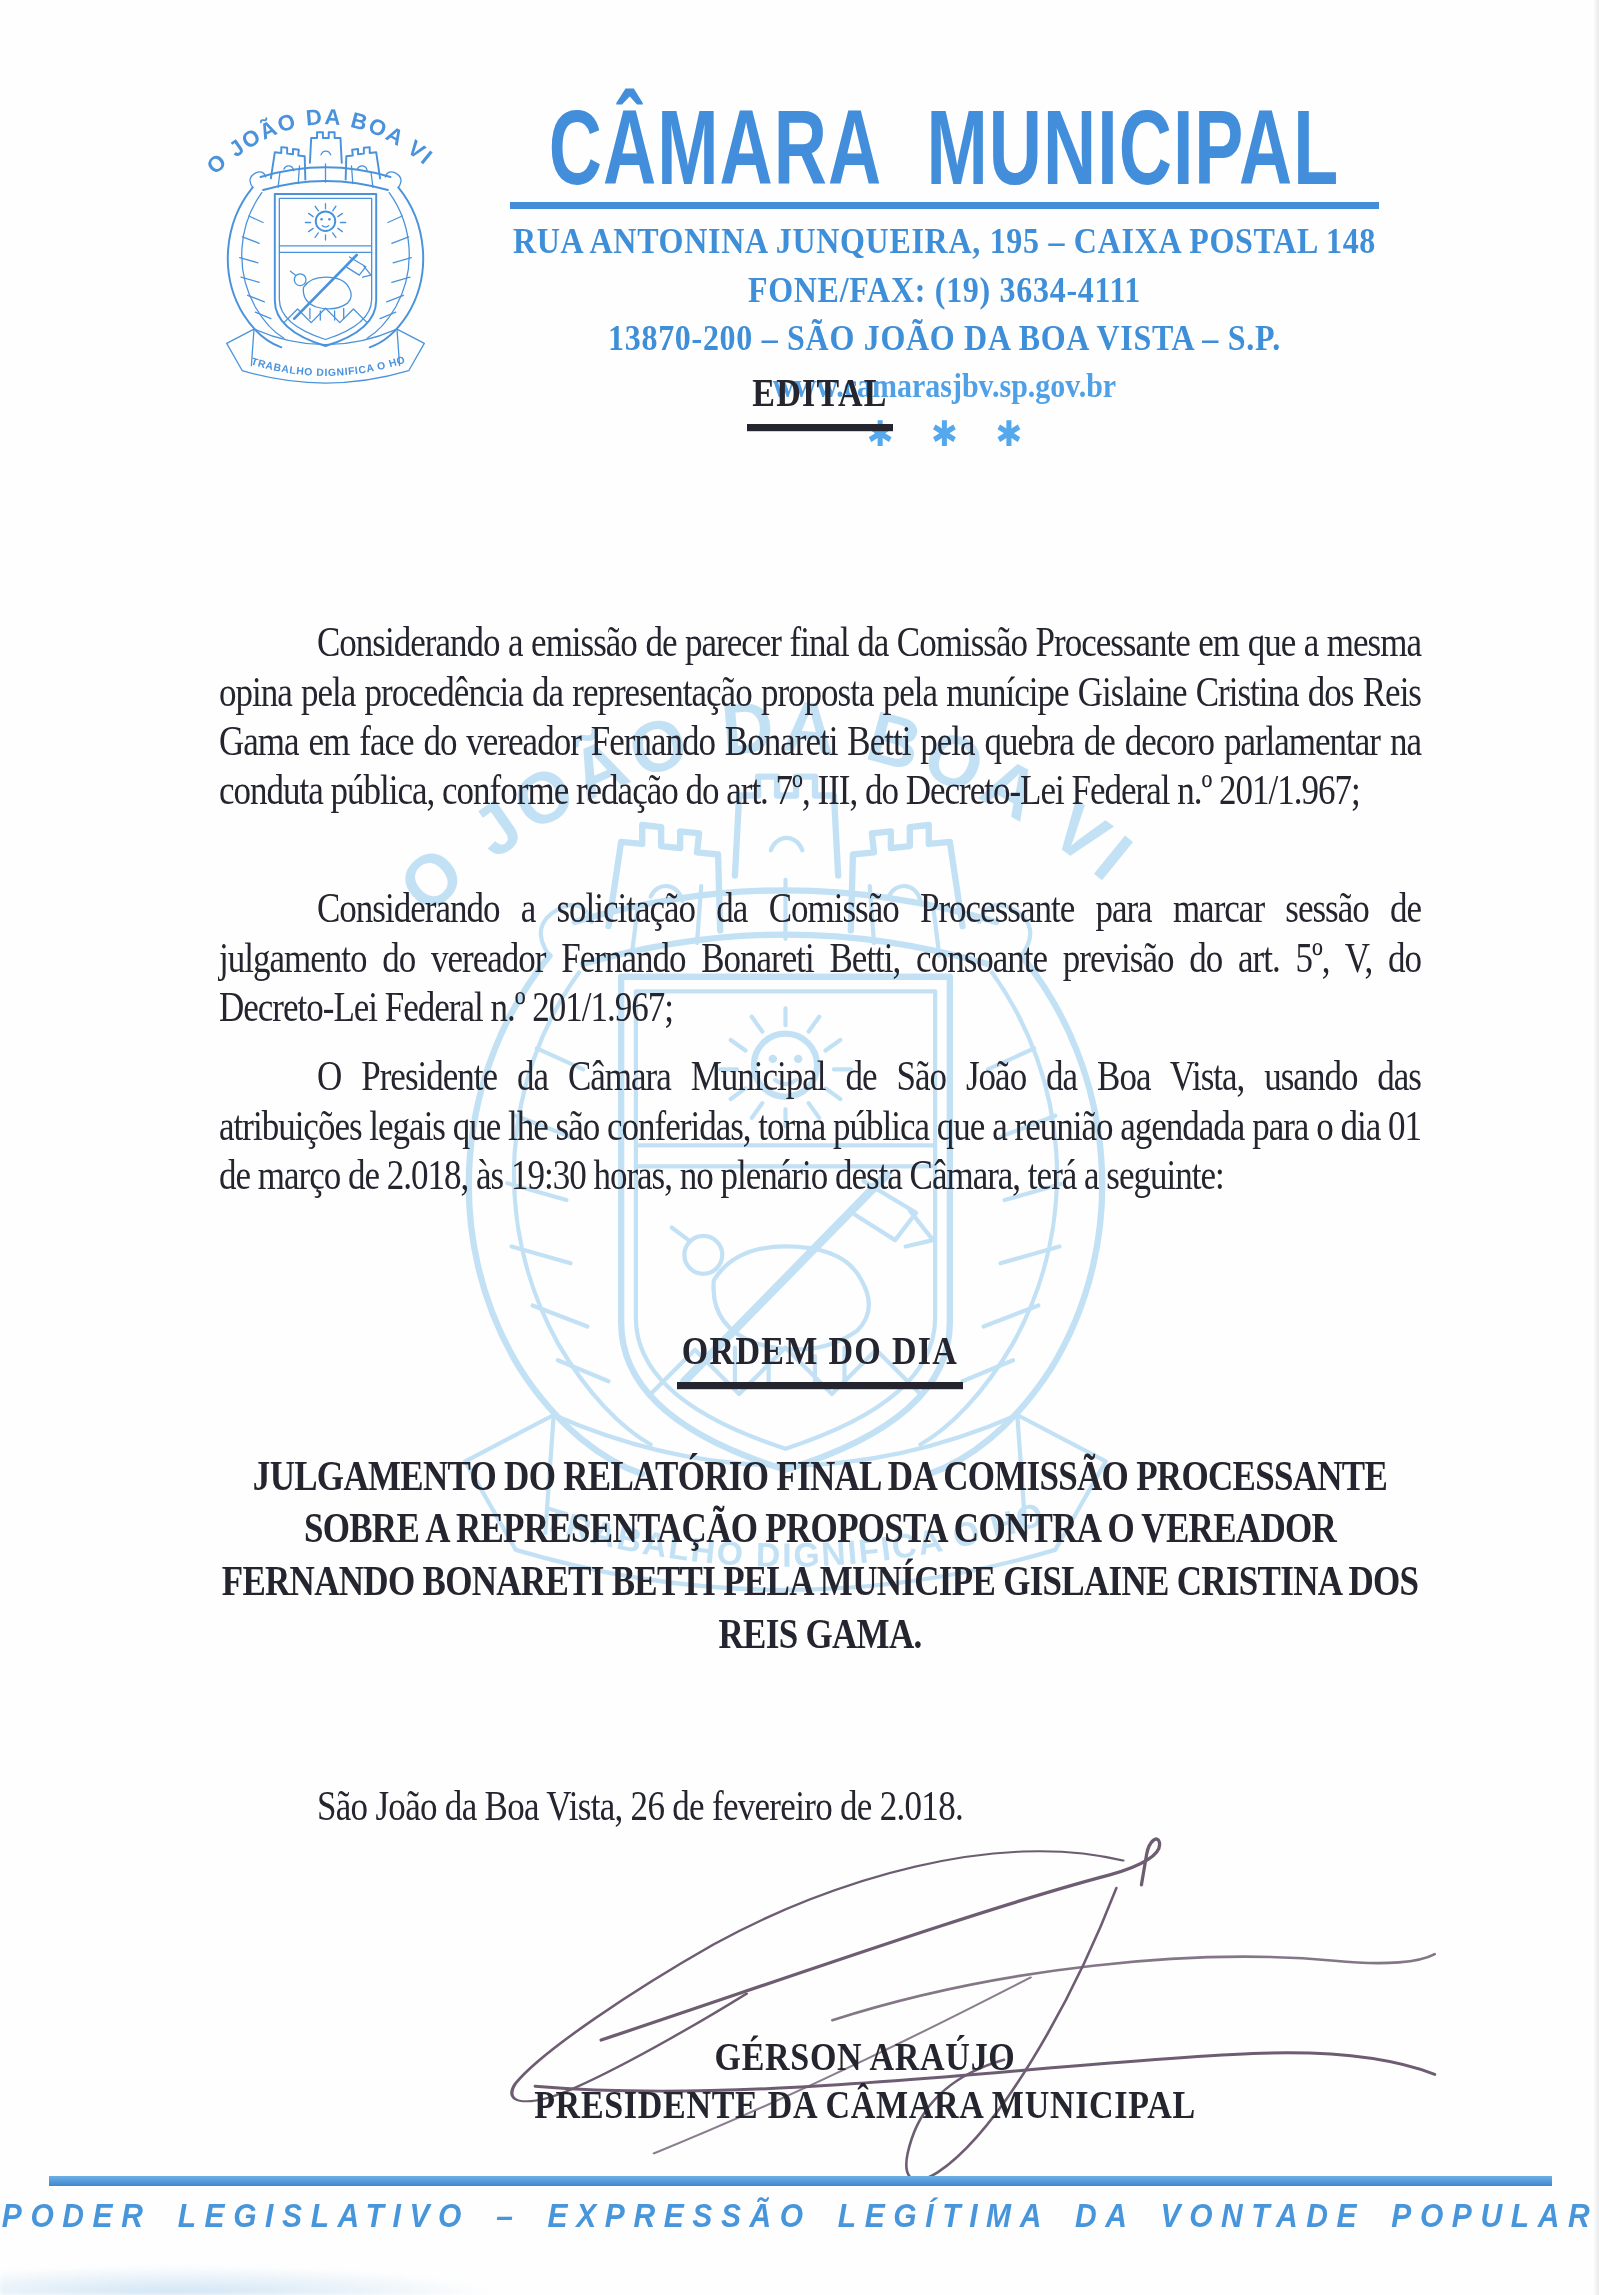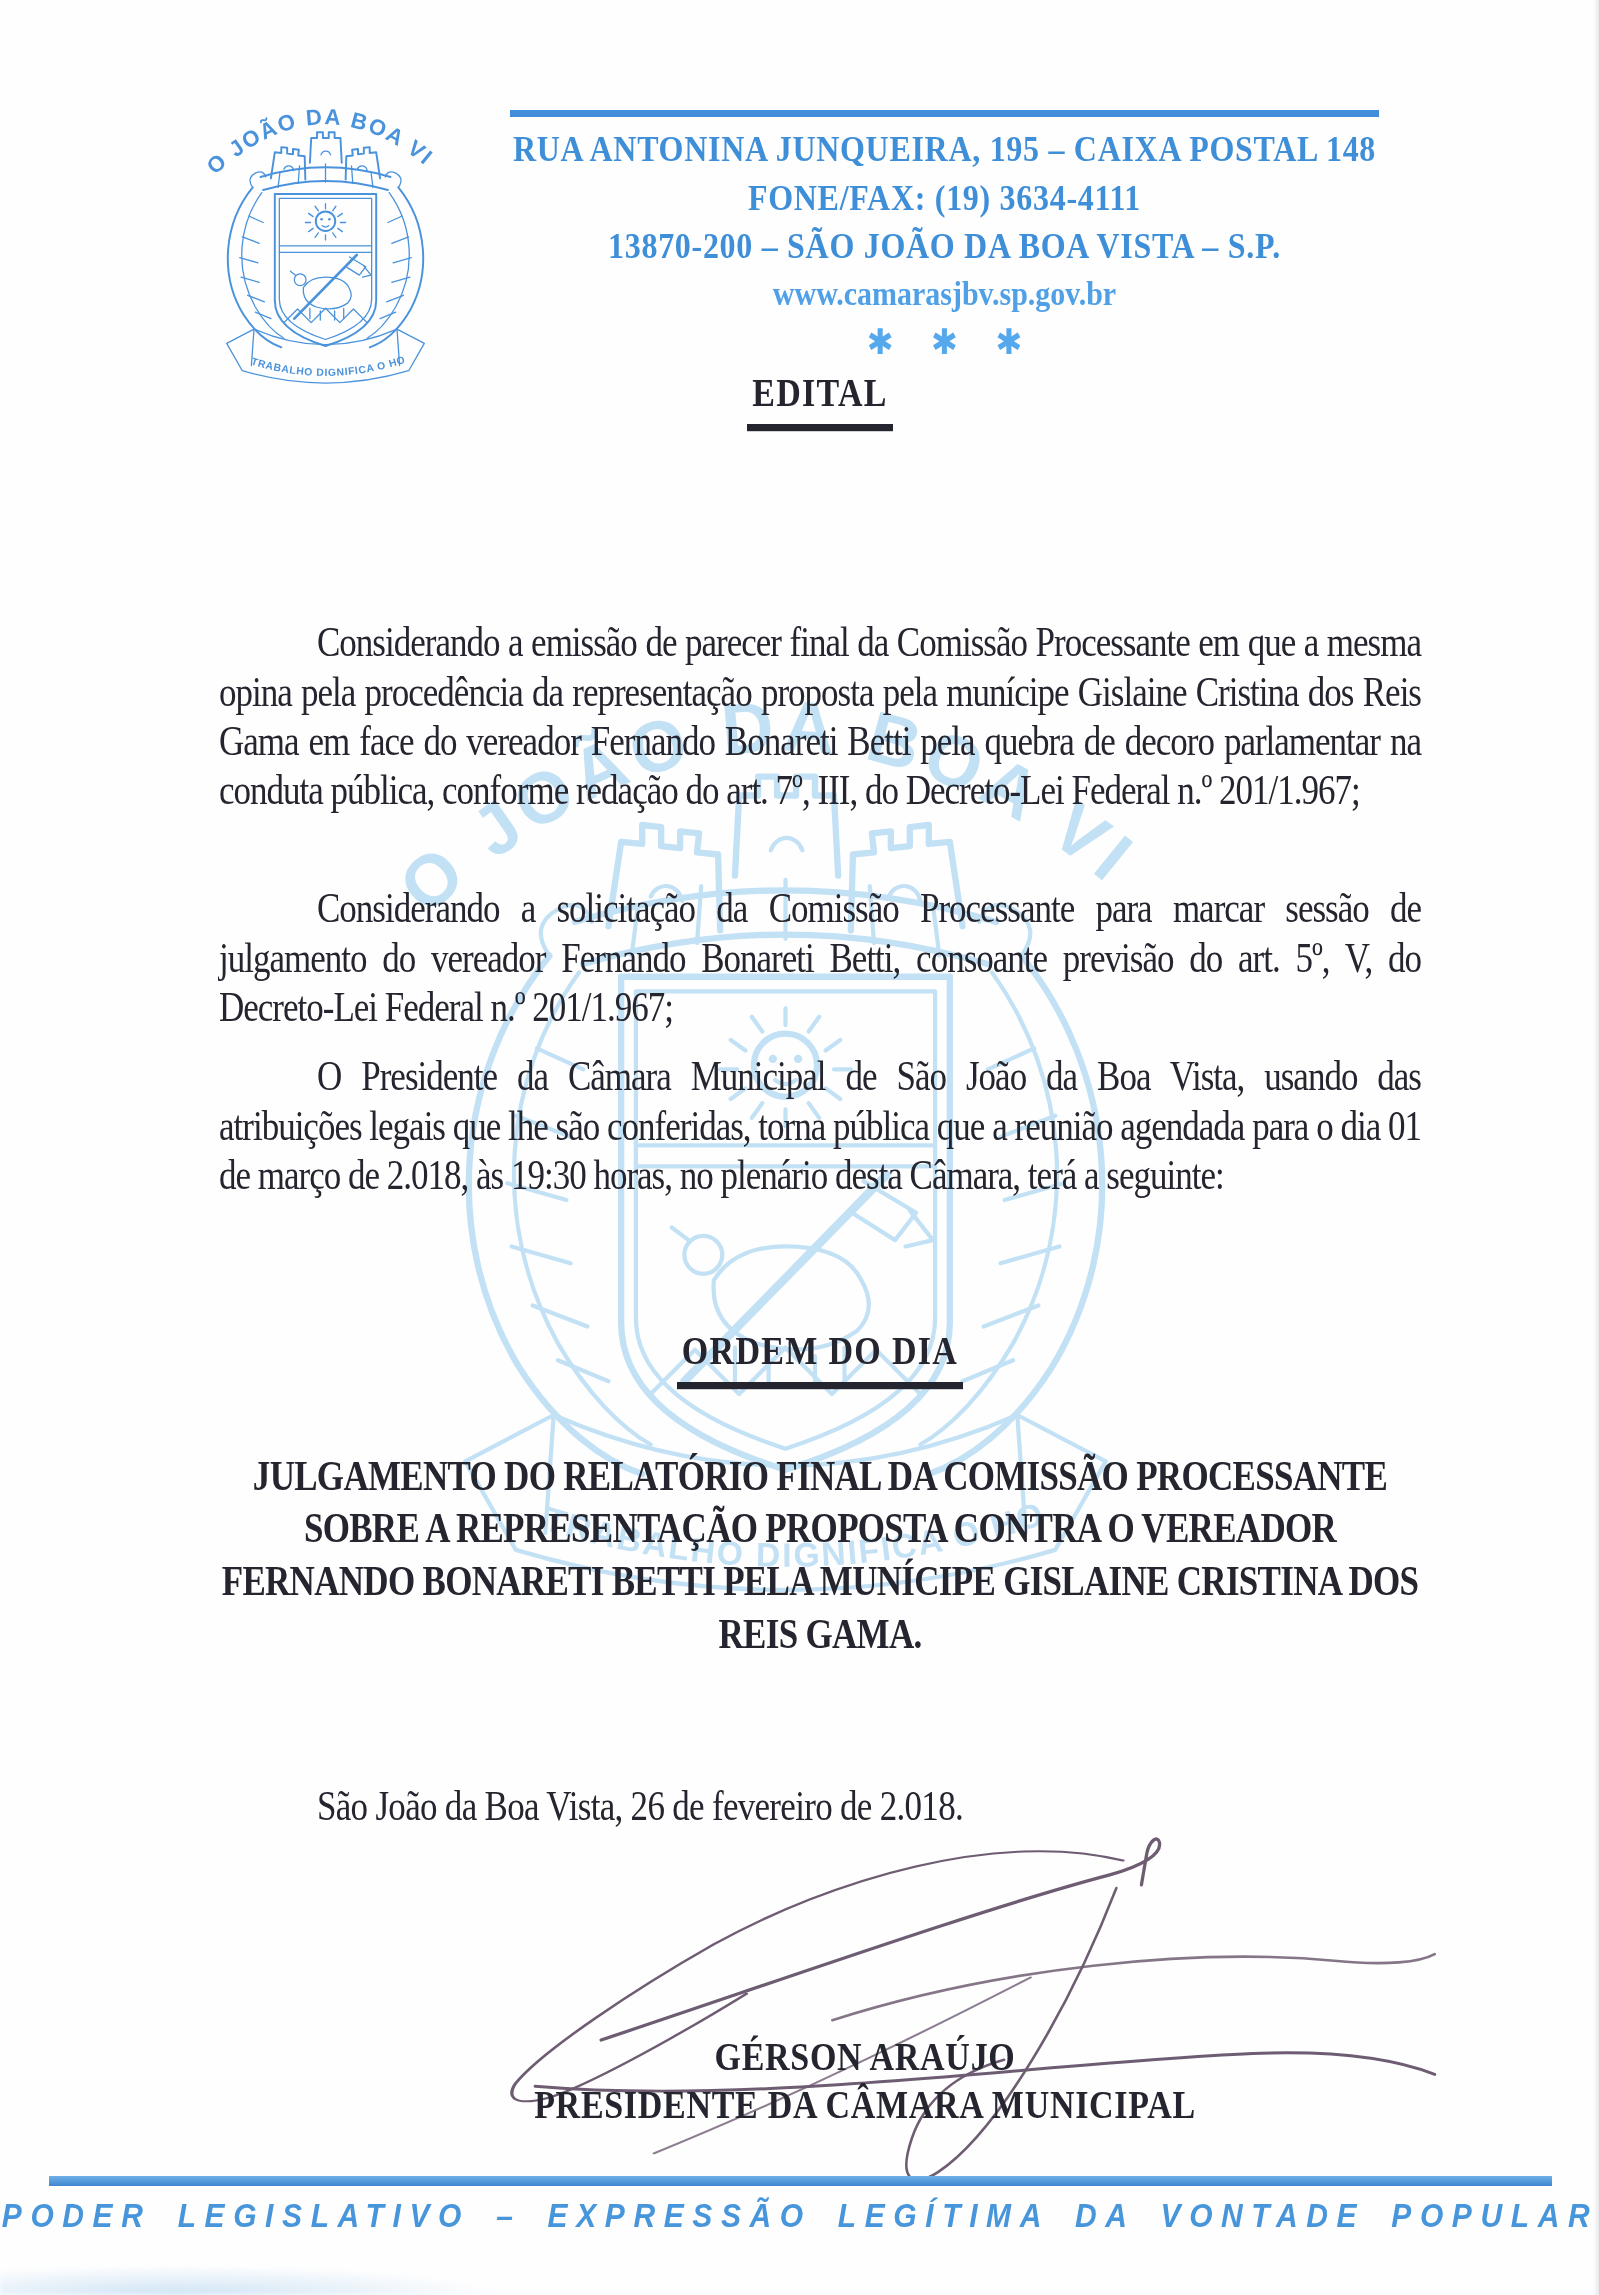--- a/index.html
+++ b/index.html
@@ -118,20 +118,23 @@
 
   <svg class="watermark" viewBox="0 0 420 520">
     <use href="#crest"></use>
   </svg>
 
   <svg class="crest-logo" viewBox="0 0 420 520">
     <use href="#crest"></use>
   </svg>
 
   <div class="header-block">
+    <div class="masthead">
+      <span class="stretch">CÂMARA MUNICIPAL</span>
+    </div>
     <div class="masthead-rule"></div>
     <div class="hdr-sub">
       <div class="addr">RUA ANTONINA JUNQUEIRA, 195 – CAIXA POSTAL 148</div>
       <div class="addr">FONE/FAX: (19) 3634-4111</div>
       <div class="addr">13870-200 – SÃO JOÃO DA BOA VISTA – S.P.</div>
       <div class="website">www.camarasjbv.sp.gov.br</div>
       <div class="stars">✱ ✱ ✱</div>
     </div>
   </div>
 

